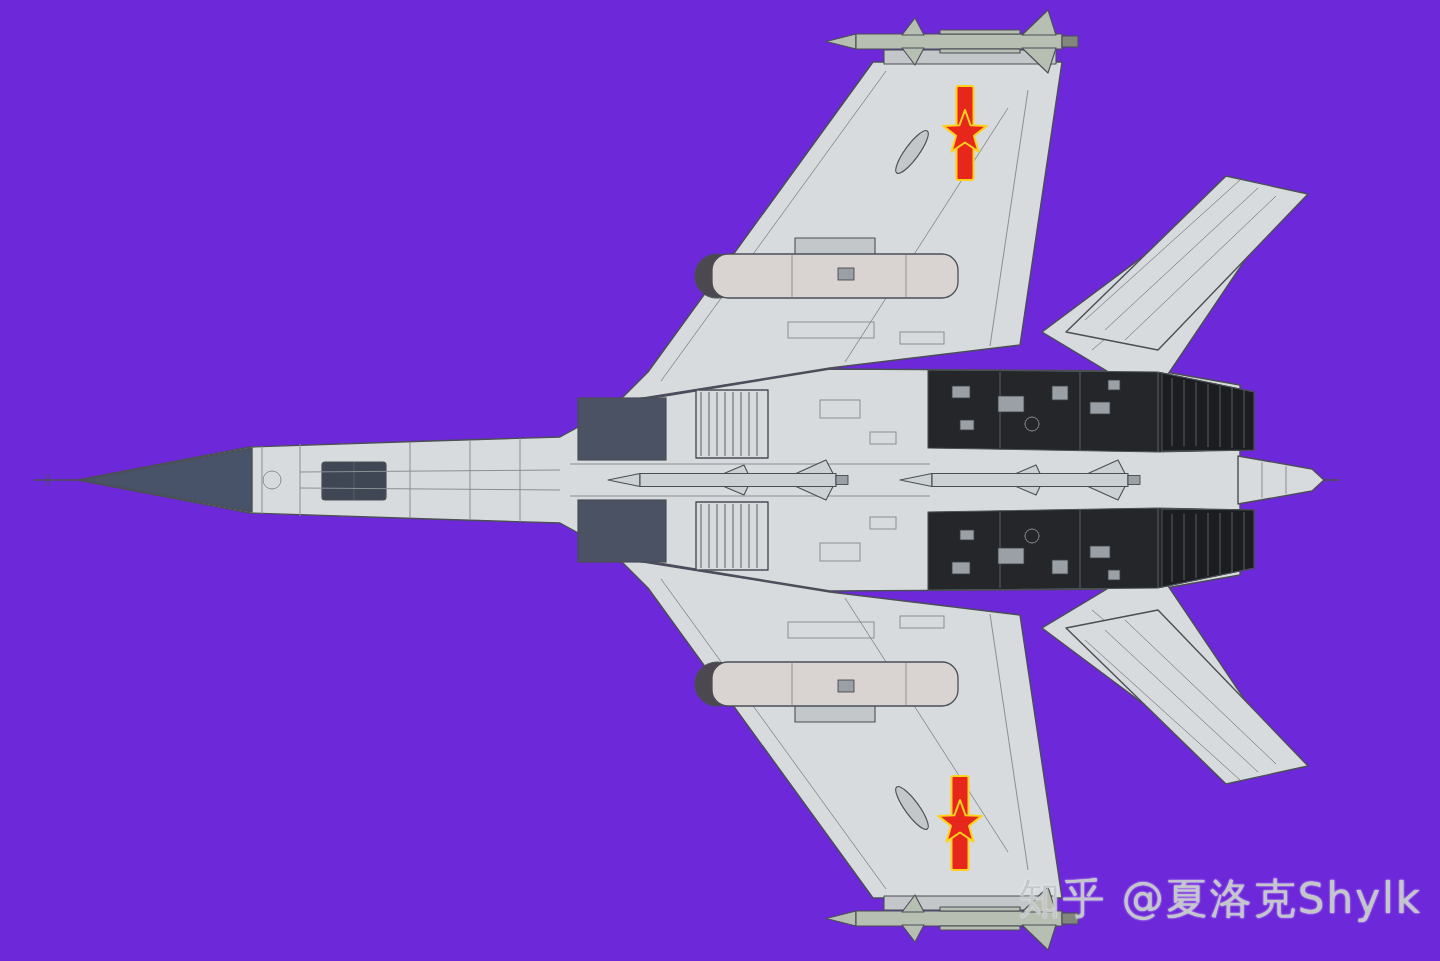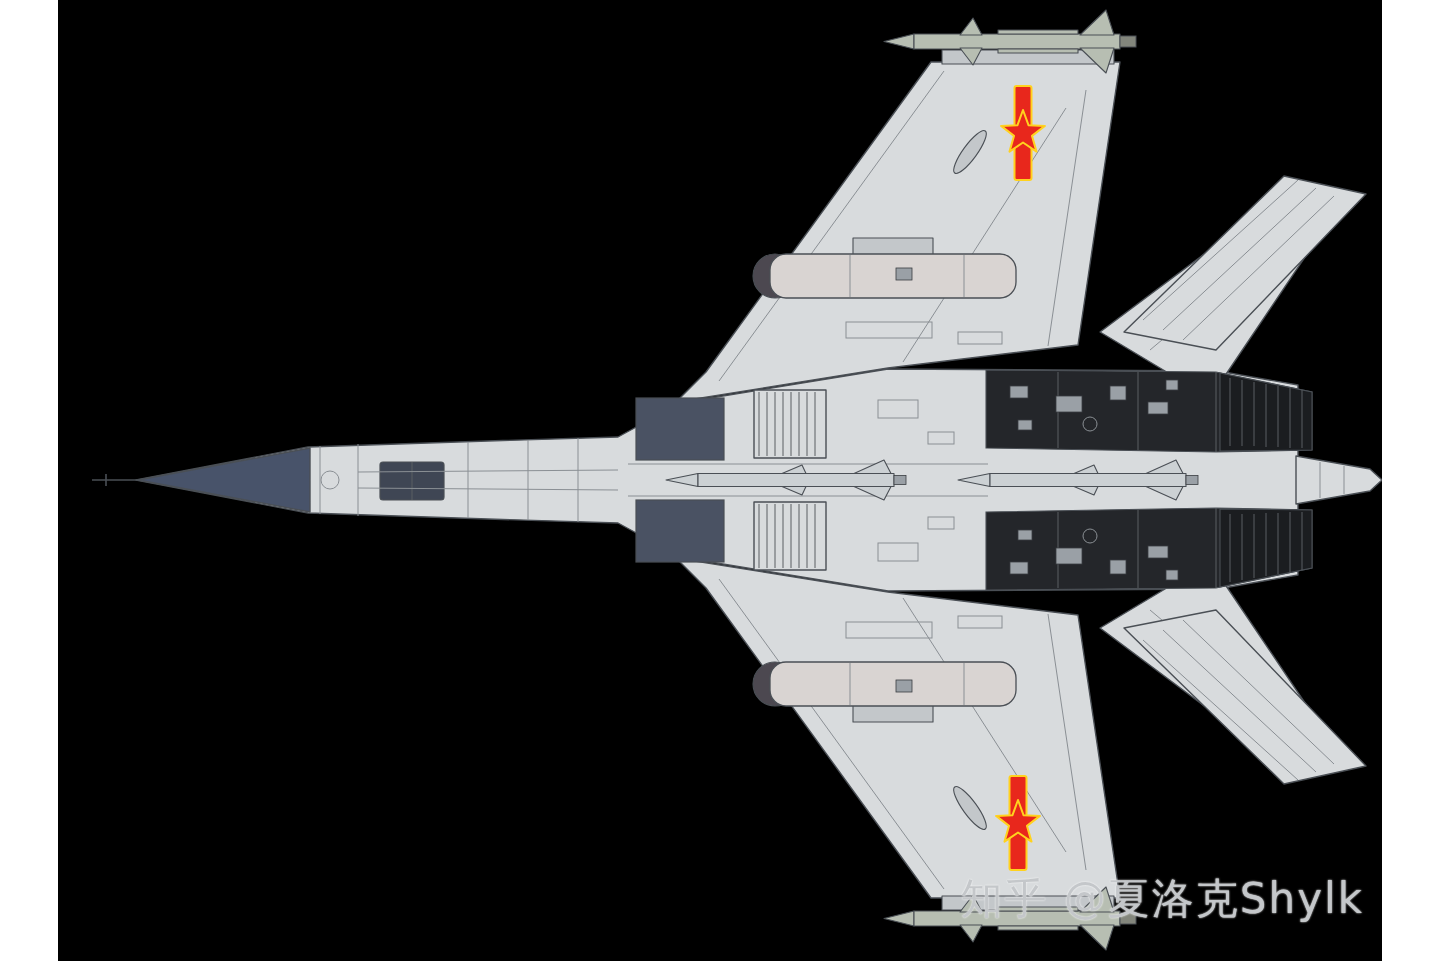--- a/index.html
+++ b/index.html
@@ -1,16 +1,16 @@
 <!DOCTYPE html>
 <html style="--airframe: #d8dbdd; --airframe-shade: #c3c7ca; --outline: #4a4f55; --panel-line: #8a8f94; --radome: #48536a; --intake-ramp: #4a5263; --gear-bay: #3f4654; --nacelle: #24262a; --nozzle: #1b1d20; --pod-body: #d9d4d2; --pod-nose: #4c4850; --missile-body: #ccd1d4; --wingtip-missile: #b7beb2; --insignia-red: #e8271c; --insignia-yellow: #ffd21e; --watermark: #c4c7ca;"><head>
 <meta charset="utf-8">
 <style>
   html,body{margin:0;padding:0;background:#ffffff;}
-  .stage{position:relative;width:1324px;height:961px;background:#000000;overflow:hidden;margin:0 auto;
+  .stage{position:relative;width:1440px;height:961px;background:#6d28d9;overflow:hidden;margin:0 auto;
          font-family:"Liberation Sans",sans-serif;}
   svg{display:block;}
   
   .af     {fill:var(--airframe,#d8dbdd);stroke:var(--outline,#4a4f55);stroke-width:1.4;stroke-linejoin:round;}
   .shade  {fill:var(--airframe-shade,#c3c7ca);stroke:var(--outline,#4a4f55);stroke-width:1.1;stroke-linejoin:round;}
   .dark   {fill:var(--nacelle,#24262a);stroke:var(--outline,#4a4f55);stroke-width:1.1;}
   .nozzle {fill:var(--nozzle,#1b1d20);stroke:var(--outline,#4a4f55);stroke-width:1.1;}
   .ramp   {fill:var(--intake-ramp,#4a5263);stroke:var(--outline,#4a4f55);stroke-width:1.2;}
   .bay    {fill:var(--gear-bay,#3f4654);stroke:var(--outline,#4a4f55);stroke-width:1.2;}
   .radome {fill:var(--radome,#48536a);stroke:var(--outline,#4a4f55);stroke-width:1.4;stroke-linejoin:round;}

